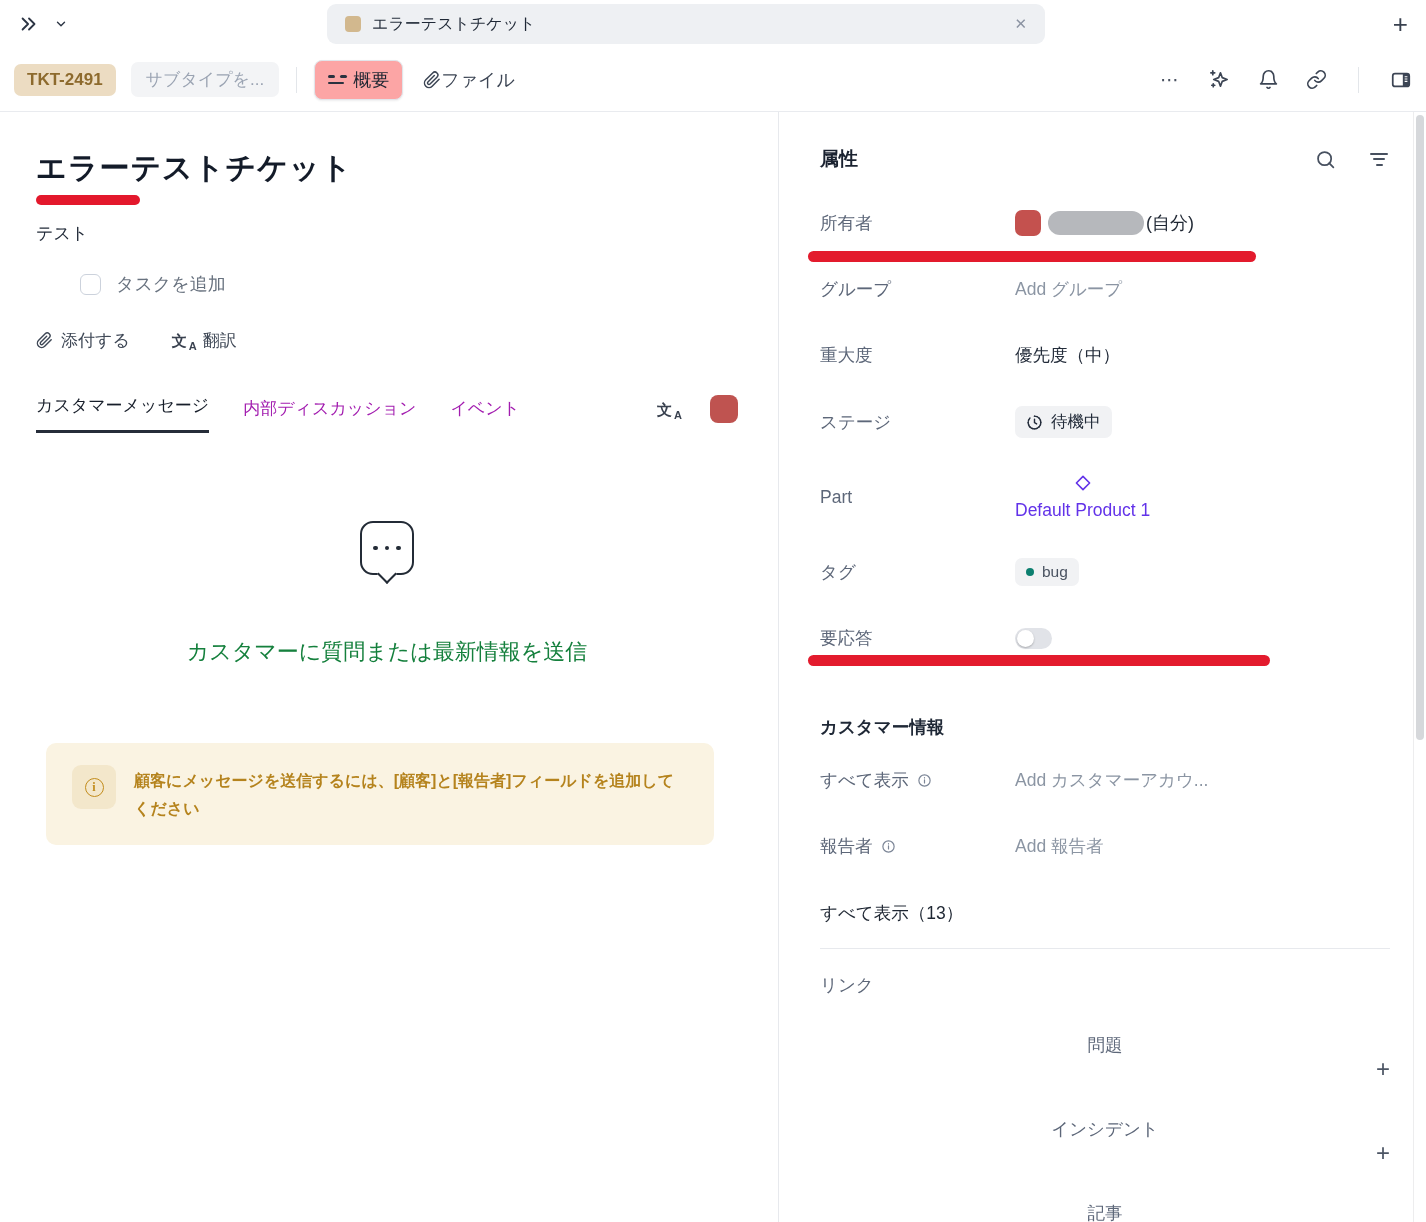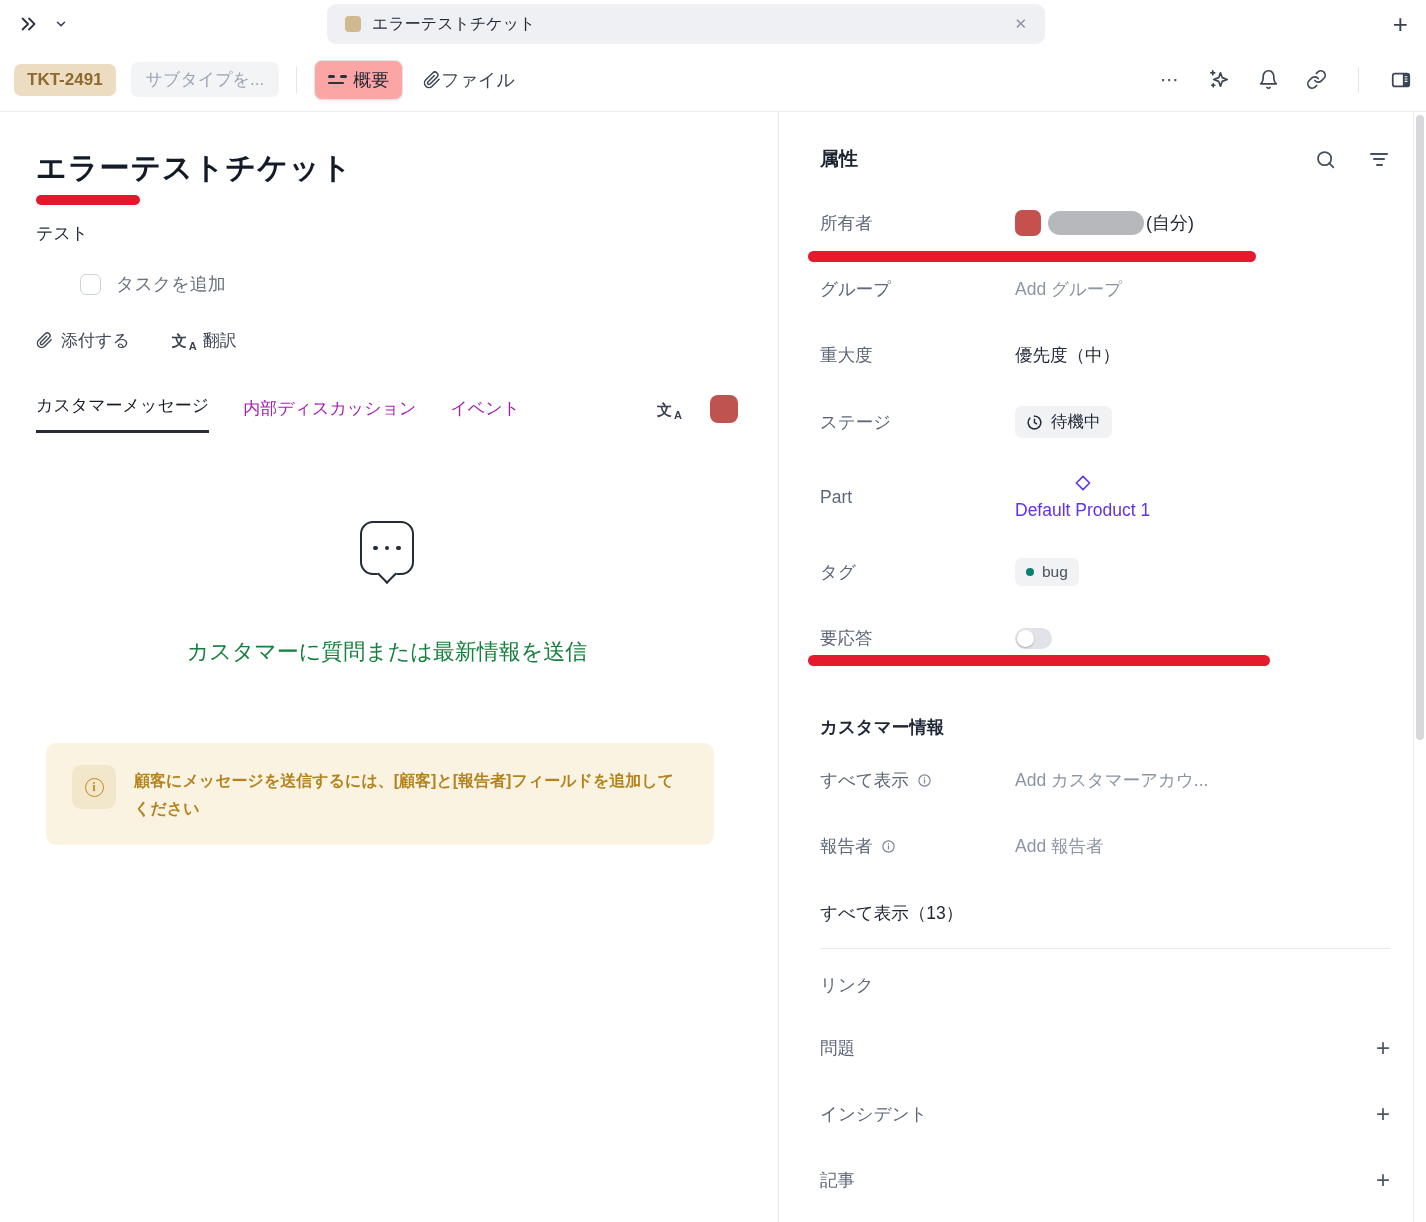--- a/index.html
+++ b/index.html
@@ -93,21 +93,21 @@
   .tag-dot { width:8px; height:8px; border-radius:50%; background:#0c7f6f; }
   .tag-text { color:#4a5361; font-size:15.5px; }
   .part-link { display:flex; align-items:center; gap:8px; color:#6232e9; font-size:17.5px; cursor:pointer;flex-direction:column; }
   .toggle { width:37px; height:21px; border-radius:11px; background:#e1e3e8; position:relative; cursor:pointer; }
   .toggle::after { content:""; position:absolute; left:2px; top:2px; width:17px; height:17px; border-radius:50%;
            background:#fff; box-shadow:0 1px 2px rgba(0,0,0,.25); }
   .sb-section { margin-top:62px; font-size:17.5px; font-weight:600; color:#1f2836; }
   .show-all { margin-top:40px; font-size:17.5px; color:#1f2733; cursor:pointer; }
   .sb-divider { margin-top:23px; height:1px; background:#e7e9ed; width:570px; }
   .link-header { margin-top:24px; font-size:17.5px; color:#5d6779; }
-  .link-row { margin-top:36px; display:flex; align-items:center; width:570px; min-height:30px; }
+  .link-row { margin-top:36px; display:flex; align-items:center; width:570px; min-height:30px;flex-direction:column; }
   .link-row .f-label { width:auto; }
   .plus-btn { margin-left:auto; font-size:24px; font-weight:300; color:#4c5564; cursor:pointer; line-height:1; }
 
   .redline { position:absolute; height:11px; background:#e31b2d; border-radius:6px; }
   .redline.owner { left:29px; top:139px; width:448px; }
   .redline.tags  { left:29px; top:543px; width:462px; }
 
   .scroll-track { position:absolute; right:0; top:0; bottom:0; width:13px; border-left:1px solid #ededee; }
   .scroll-thumb { position:absolute; right:2px; top:3px; width:8px; height:625px; background:#d6d8db; border-radius:4px; cursor:grab; }
 

